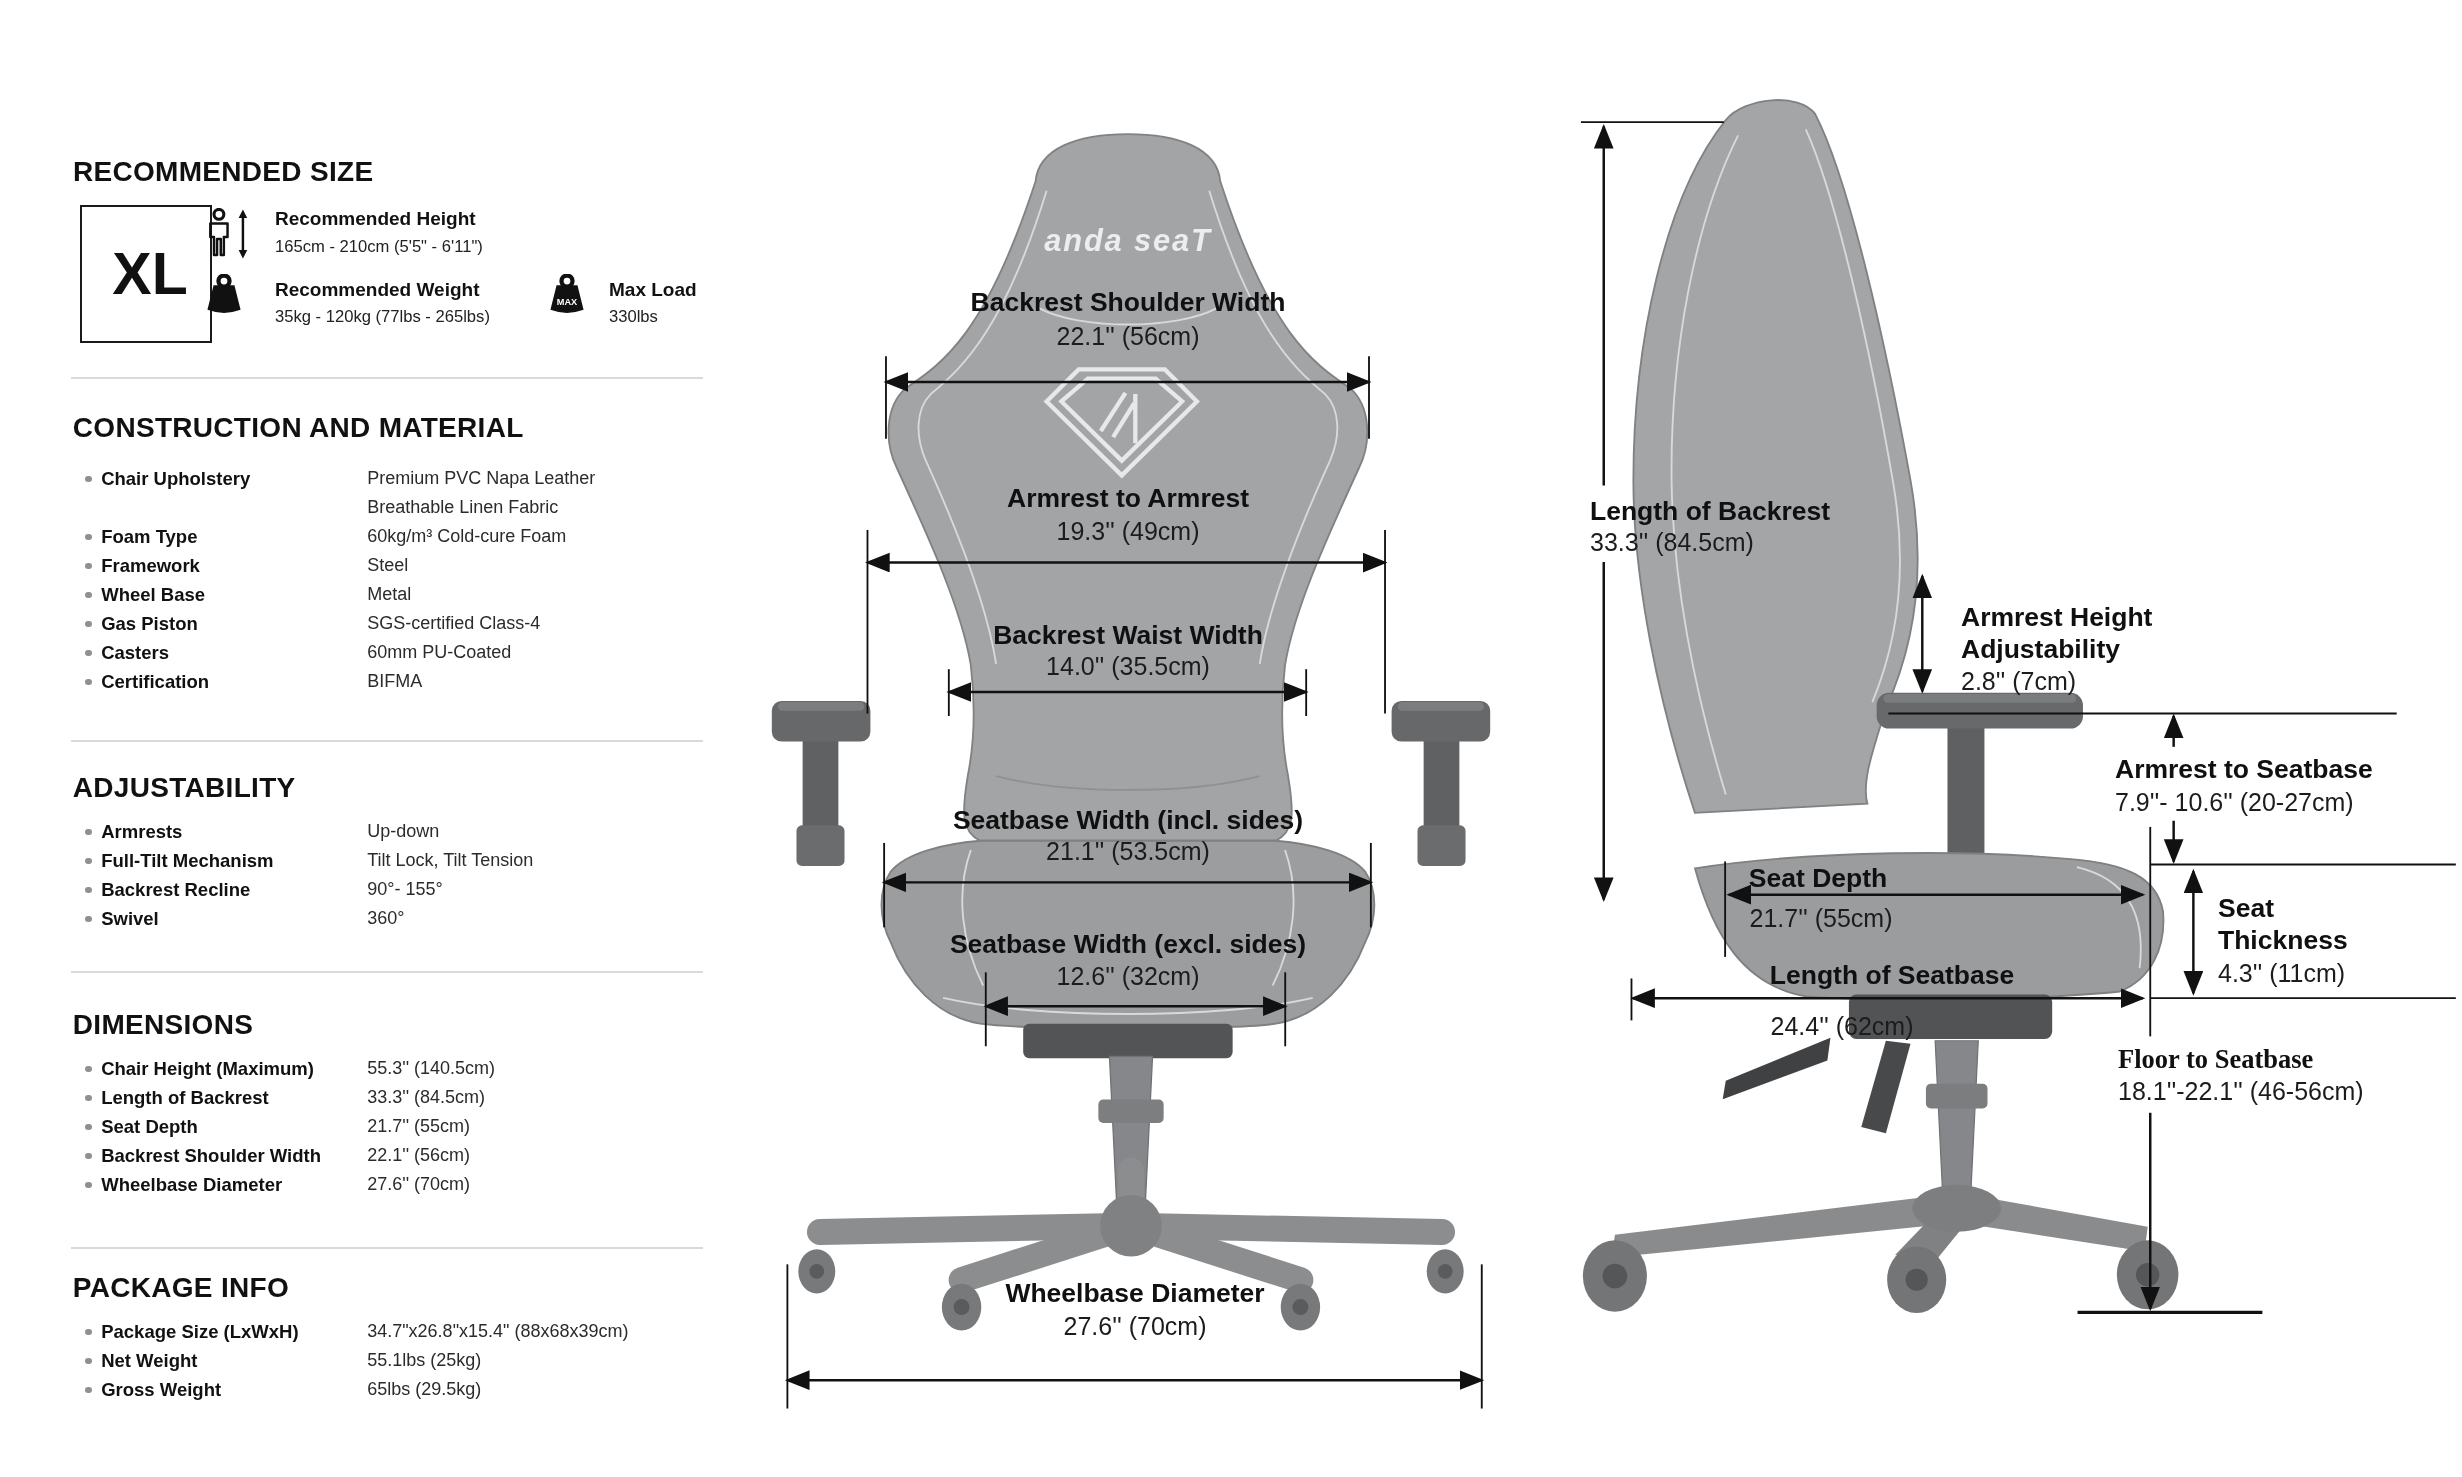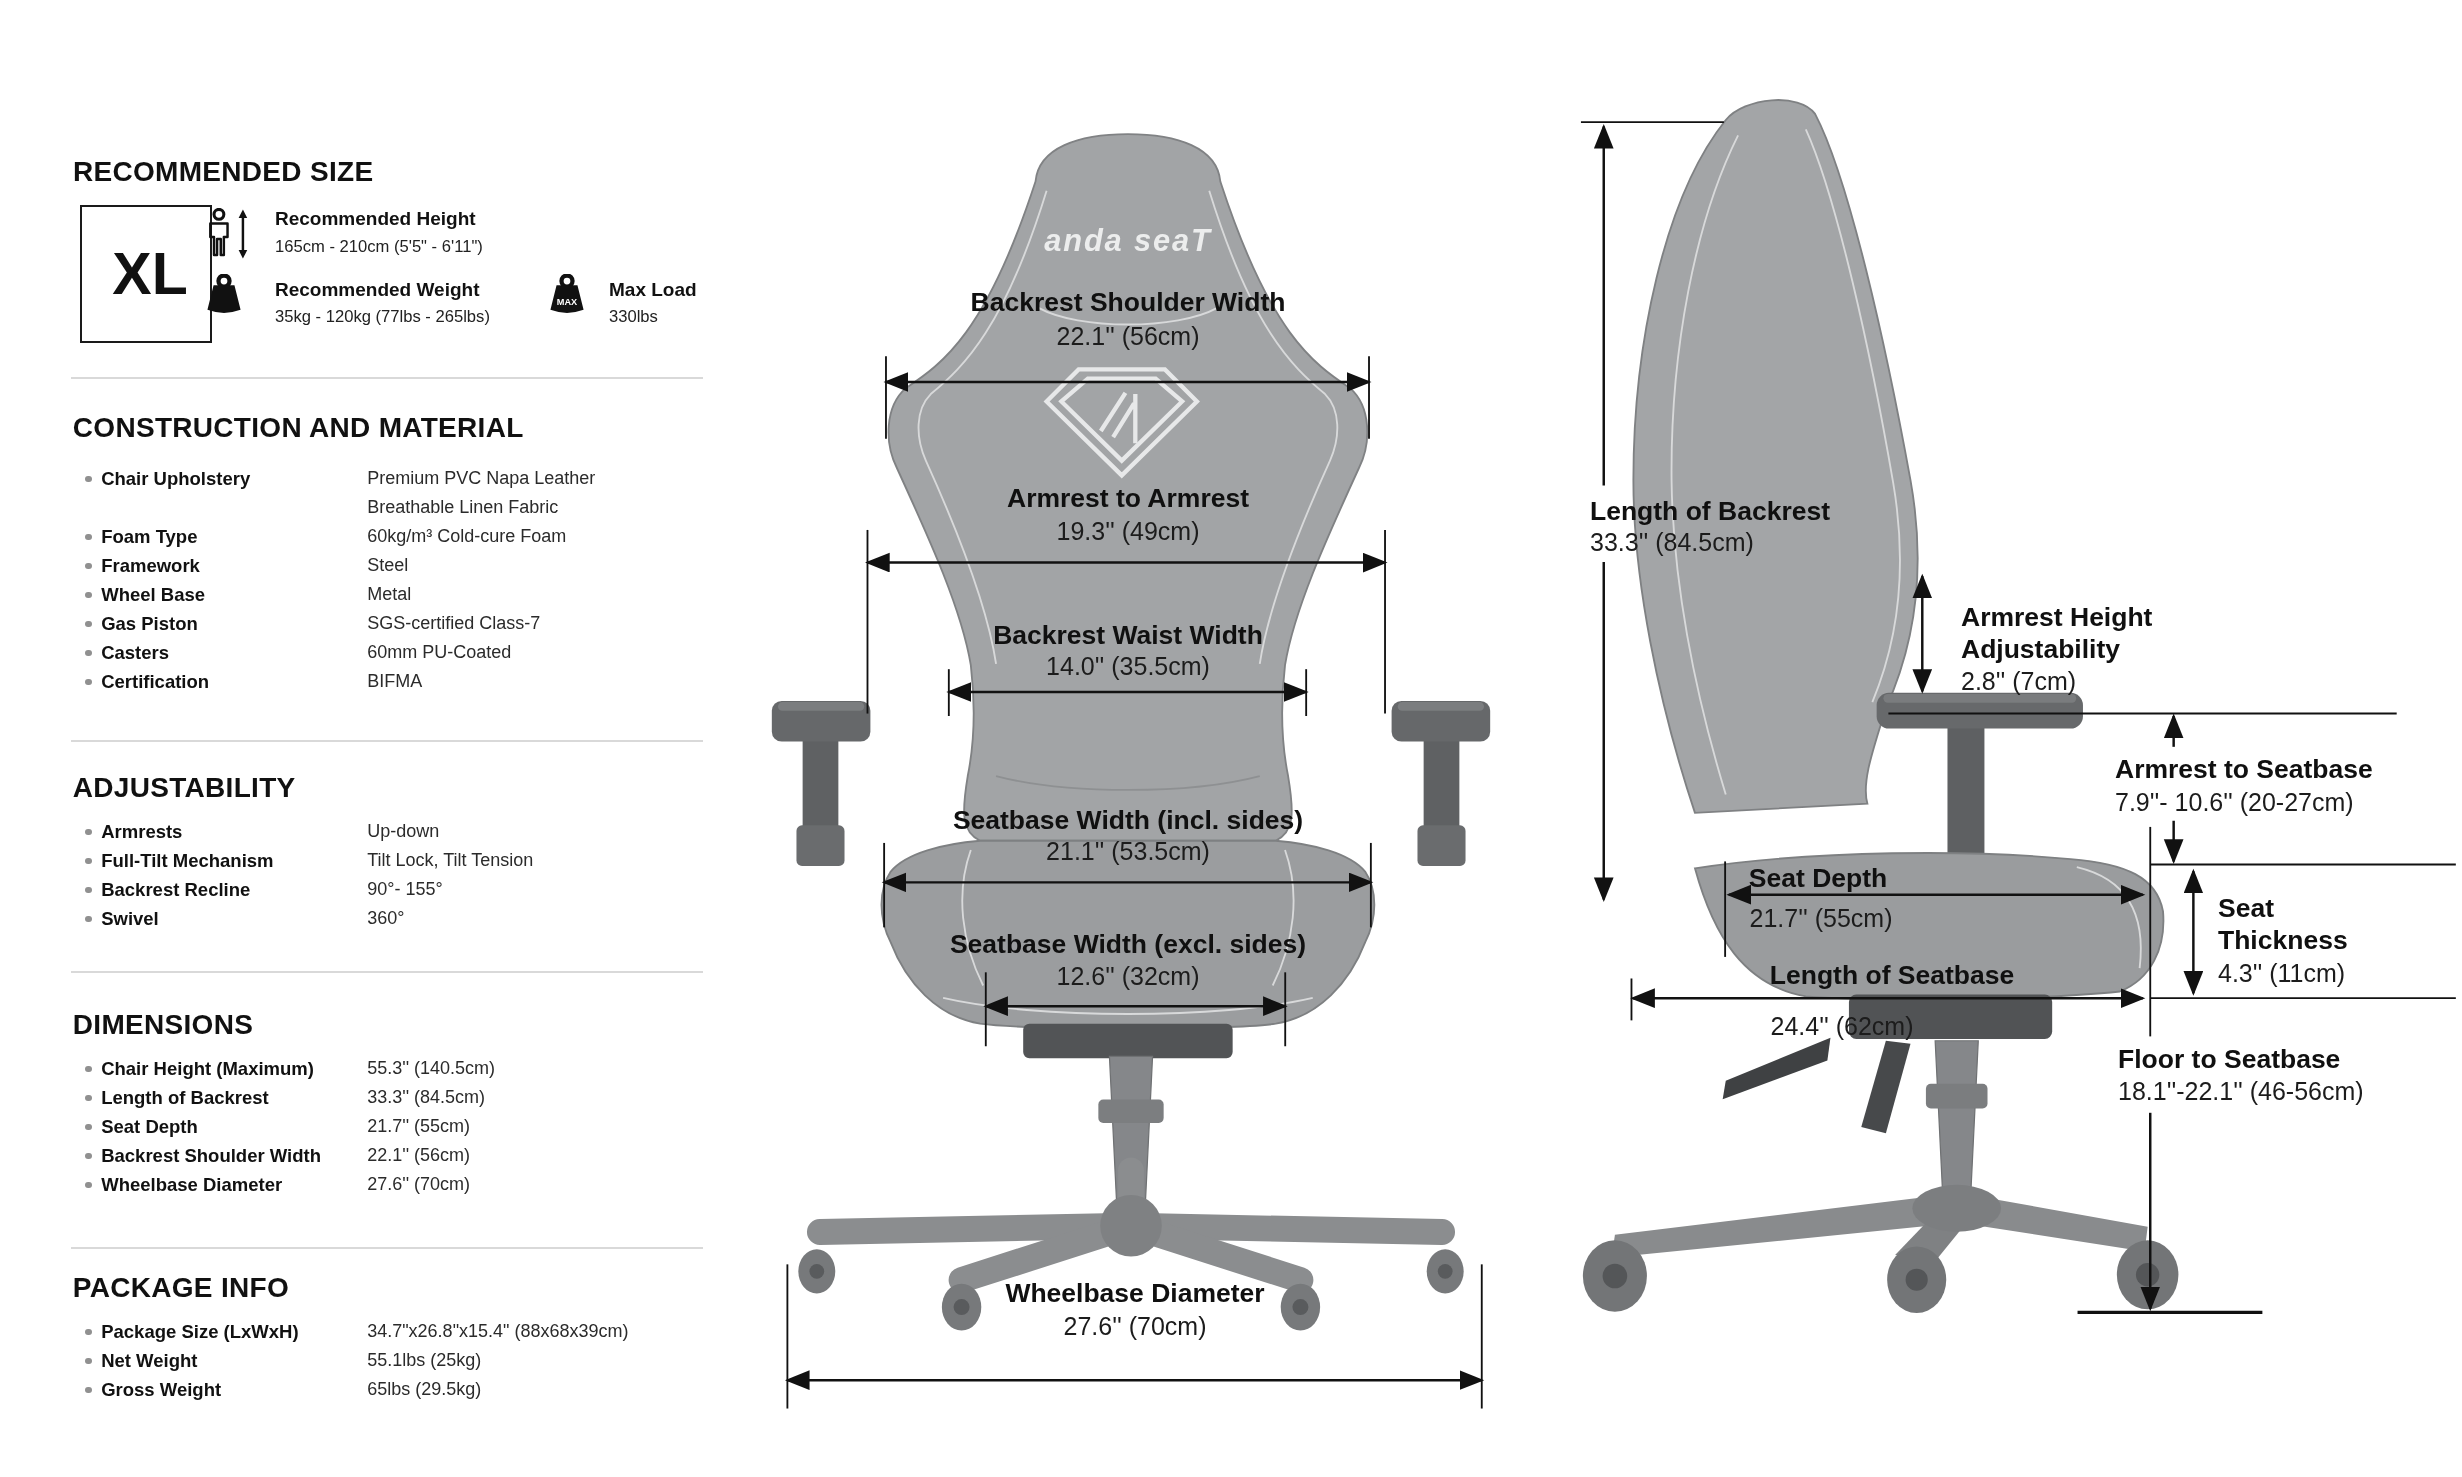--- a/index.html
+++ b/index.html
@@ -97,21 +97,21 @@
           <span class="bullet"></span>
           <span class="spec-label">Wheel Base</span>
           <span class="spec-value">
             <div>Metal</div>
           </span>
         </div>
         <div class="spec-row">
           <span class="bullet"></span>
           <span class="spec-label">Gas Piston</span>
           <span class="spec-value">
-            <div>SGS-certified Class-7</div>
+            <div>SGS-certified Class-4</div>
           </span>
         </div>
         <div class="spec-row">
           <span class="bullet"></span>
           <span class="spec-label">Casters</span>
           <span class="spec-value">
             <div>60mm PU-Coated</div>
           </span>
         </div>
         <div class="spec-row">
@@ -414,17 +414,17 @@
   <div class="abs dim-title cx" style="left:1818px;top:864px;">Seat Depth</div>
   <div class="abs dim-value cx" style="left:1821px;top:905px;">21.7'' (55cm)</div>
 
   <div class="abs dim-title" style="left:2218px;top:894px;">Seat</div>
   <div class="abs dim-title" style="left:2218px;top:926px;">Thickness</div>
   <div class="abs dim-value" style="left:2218px;top:960px;">4.3'' (11cm)</div>
 
   <div class="abs dim-title cx" style="left:1892px;top:961px;">Length of Seatbase</div>
   <div class="abs dim-value cx" style="left:1842px;top:1013px;">24.4'' (62cm)</div>
 
-  <div class="abs dim-title" style="left:2118px;top:1045px;">Floor to Seatbase</div>
+  <div class="abs dim-title" style="left:2118px;top:1045px;font-family:Liberation Serif, serif;">Floor to Seatbase</div>
   <div class="abs dim-value" style="left:2118px;top:1078px;">18.1''-22.1'' (46-56cm)</div>
 
 </div>
 
 
 </body></html>

